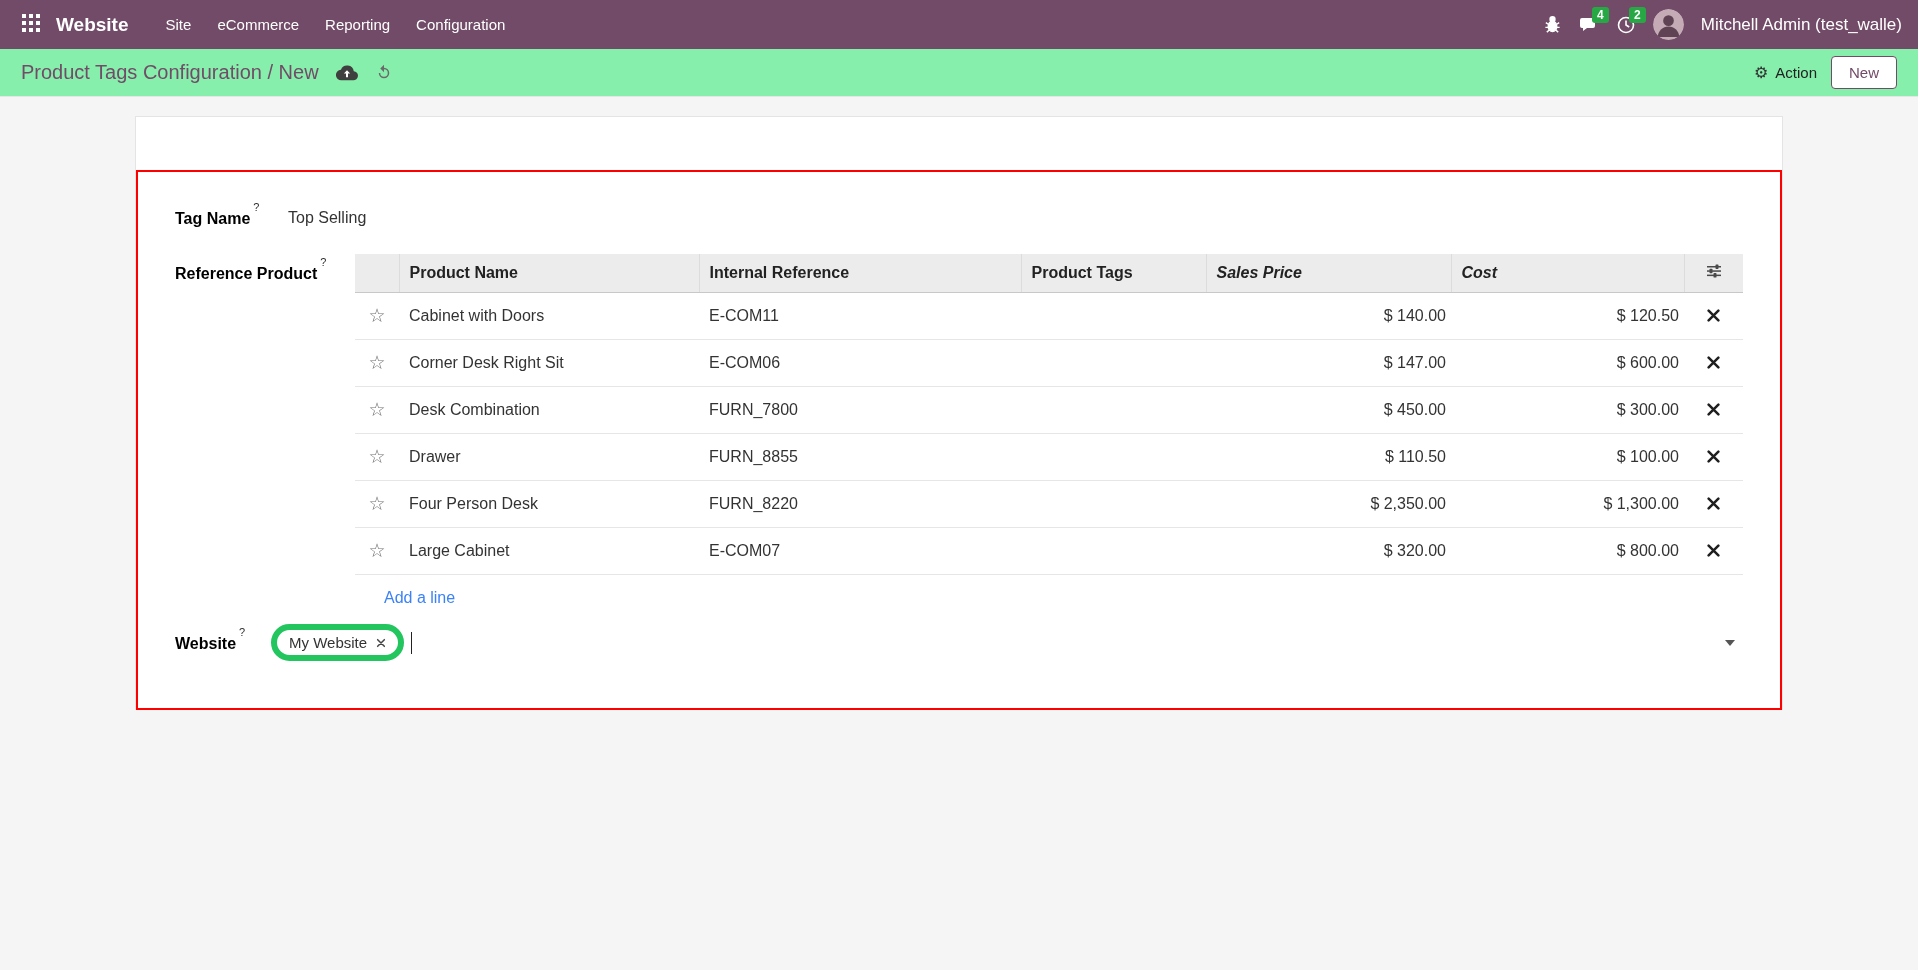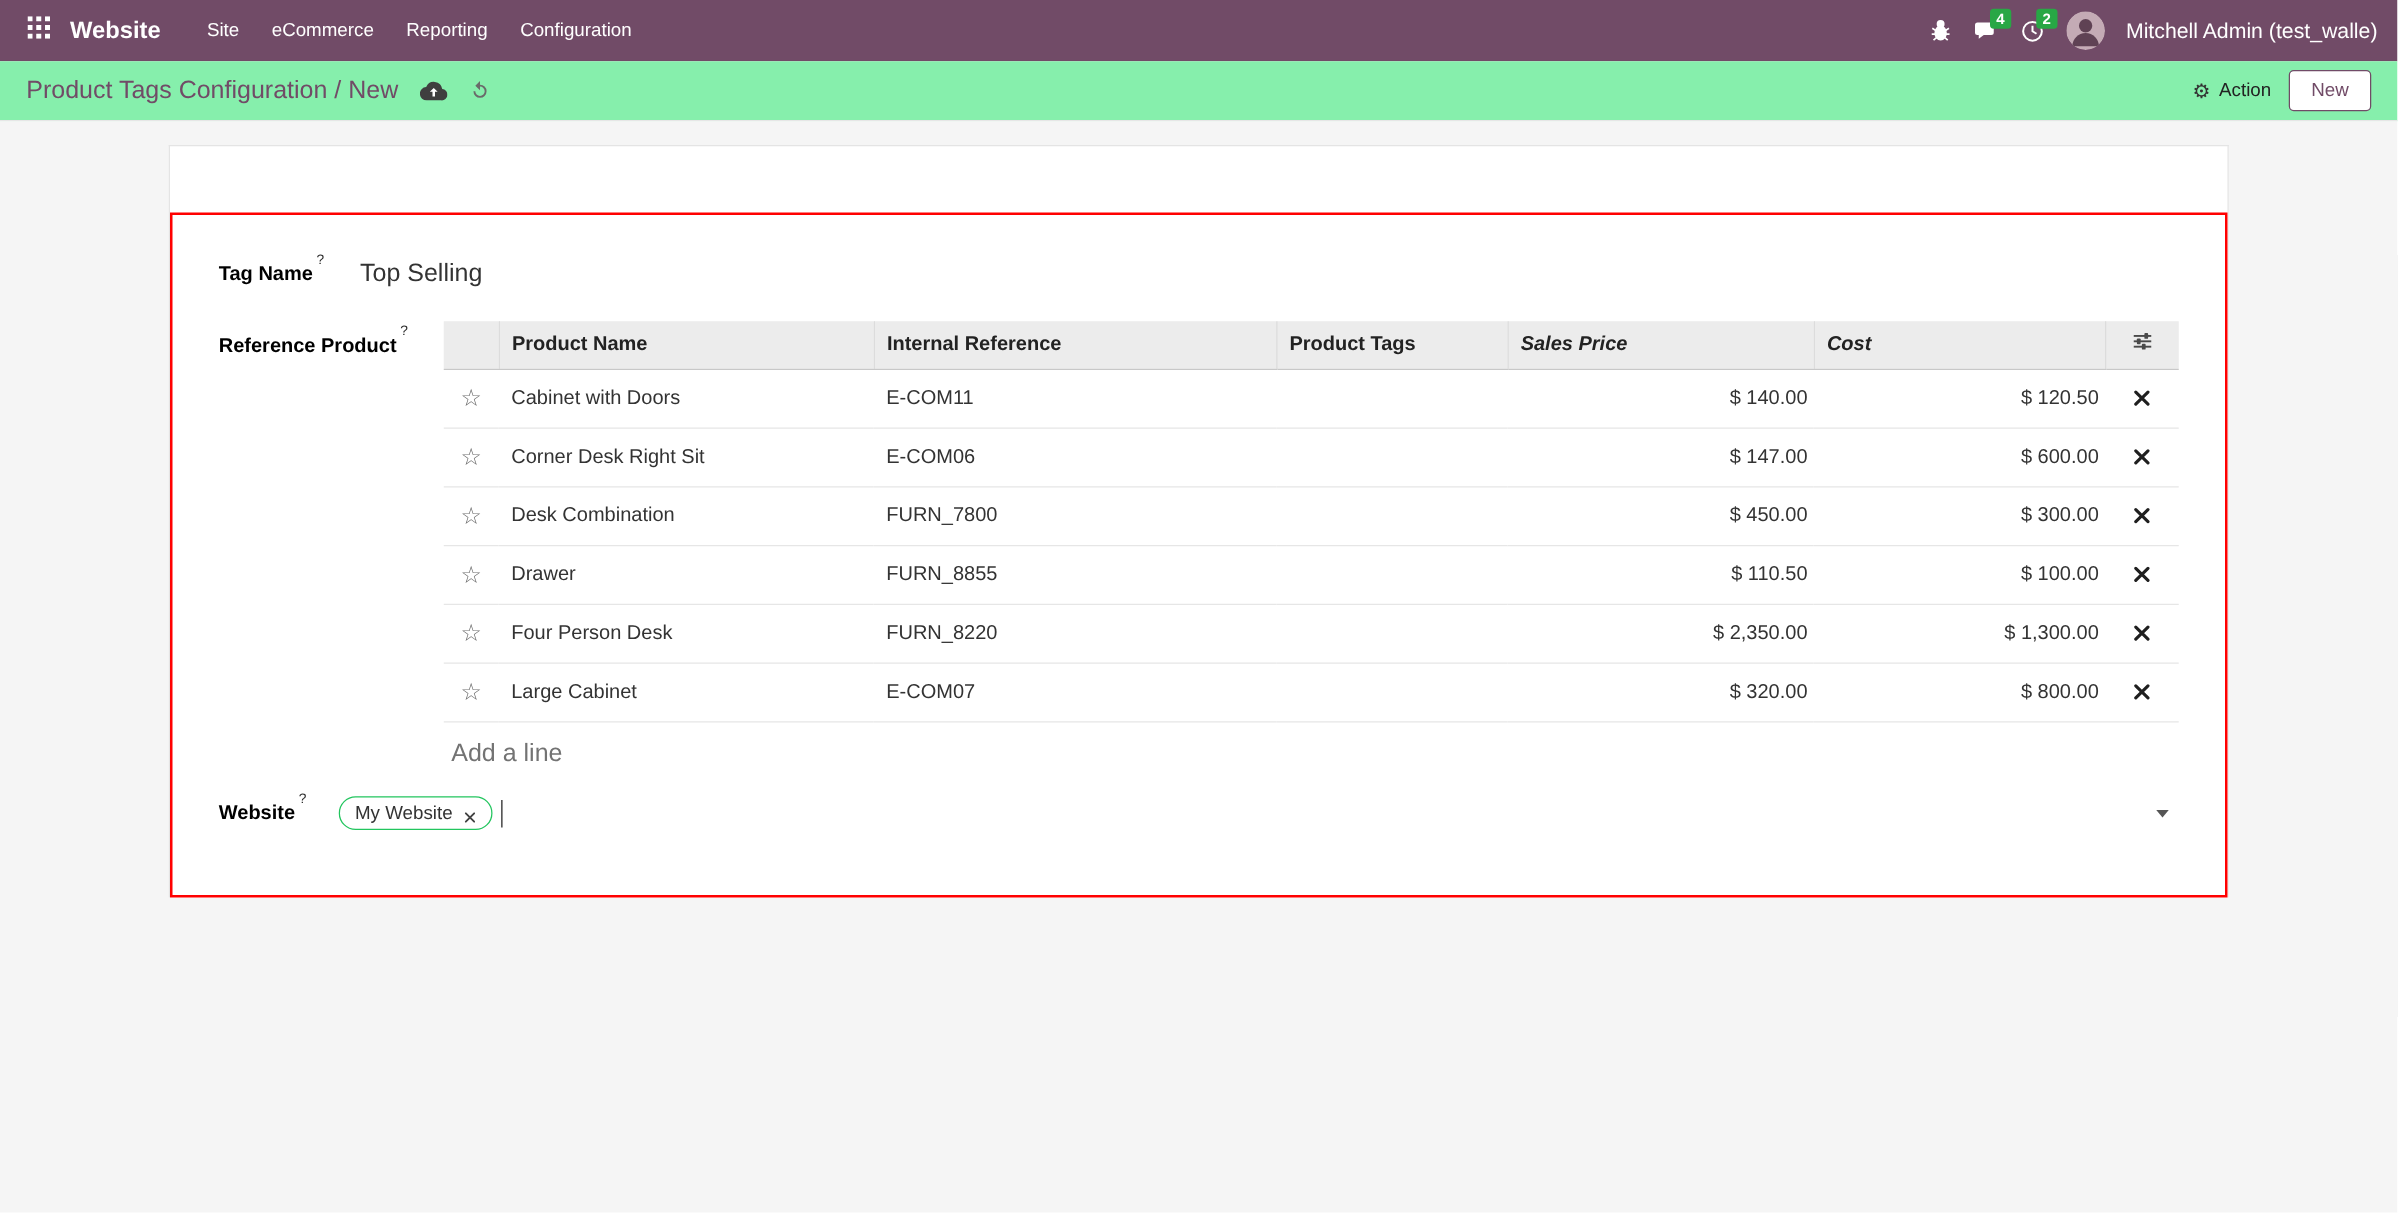--- a/index.html
+++ b/index.html
@@ -86,21 +86,21 @@
     padding: 36px 37px 45px 37px;
   }
 
   .field-row { display: flex; align-items: center; }
   .field-row.align-top { align-items: flex-start; }
   .field-label { font-weight: 700; color: #000; font-size: 16px; white-space: nowrap; }
   .help-sup { font-size: 11px; color: #2f2f2f; position: relative; top: -7px; margin-left: 3px; font-weight: 400; }
   .lbl-tagname { width: 113px; }
   .lbl-assoc { width: 180px; padding-top: 9px; }
   .lbl-website { width: 96px; }
-  .field-value { font-size: 20px; color: #333; cursor: text; }
+  .field-value { font-size: 16px; color: #333; cursor: text; }
   .row-tagname { margin-bottom: 26px; }
   .row-website { margin-top: 16px; height: 40px; }
 
   
   .table-box { flex: 1; }
   table.o-list { width: 100%; border-collapse: collapse; table-layout: fixed; font-size: 16px; }
   .o-list col.c-star  { width: 44px; }
   .o-list col.c-name  { width: 300px; }
   .o-list col.c-ref   { width: 322px; }
   .o-list col.c-tags  { width: 185px; }
@@ -124,27 +124,27 @@
     border-bottom: 1px solid #e6e6e6;
     padding: 0 10px;
     color: #333; cursor: pointer;
     overflow: hidden; white-space: nowrap;
   }
   .o-list tbody td.num { text-align: right; padding-right: 5px; }
   .o-list tbody td.ctr { text-align: center; padding: 0; }
   .star-glyph { font-size: 19px; color: #6f6f6f; cursor: pointer; }
   .del-btn { display: inline-flex; align-items: center; justify-content: center; cursor: pointer; padding: 4px; }
   .add-line { padding: 14px 0 0 6px; }
-  .add-line a { color: #737373; font-size: 20px; text-decoration: none; cursor: pointer; }
+  .add-line a { color: #3b82f6; font-size: 16px; text-decoration: none; cursor: pointer; margin-left: 23px; }
 
   
   .website-field { flex: 1; display: flex; align-items: center; padding-right: 8px; }
   .tag-pill {
-    display: inline-flex; align-items: flex-end; gap: 9px;
-    border: 1px solid #22c55e; border-radius: 20px;
+    display: inline-flex; align-items: center; gap: 9px;
+    border: 6px solid #22c55e; border-radius: 20px;
     padding: 4px 12px; font-size: 15px; color: #333;
     background: #fff; cursor: pointer;
   }
   .pill-x { display: inline-flex; cursor: pointer; }
   .text-cursor { width: 1px; height: 22px; background: #222; margin-left: 7px; }
   .dd-caret {
     margin-left: auto;
     width: 0; height: 0;
     border-left: 5px solid transparent; border-right: 5px solid transparent;
     border-top: 6px solid #555;

